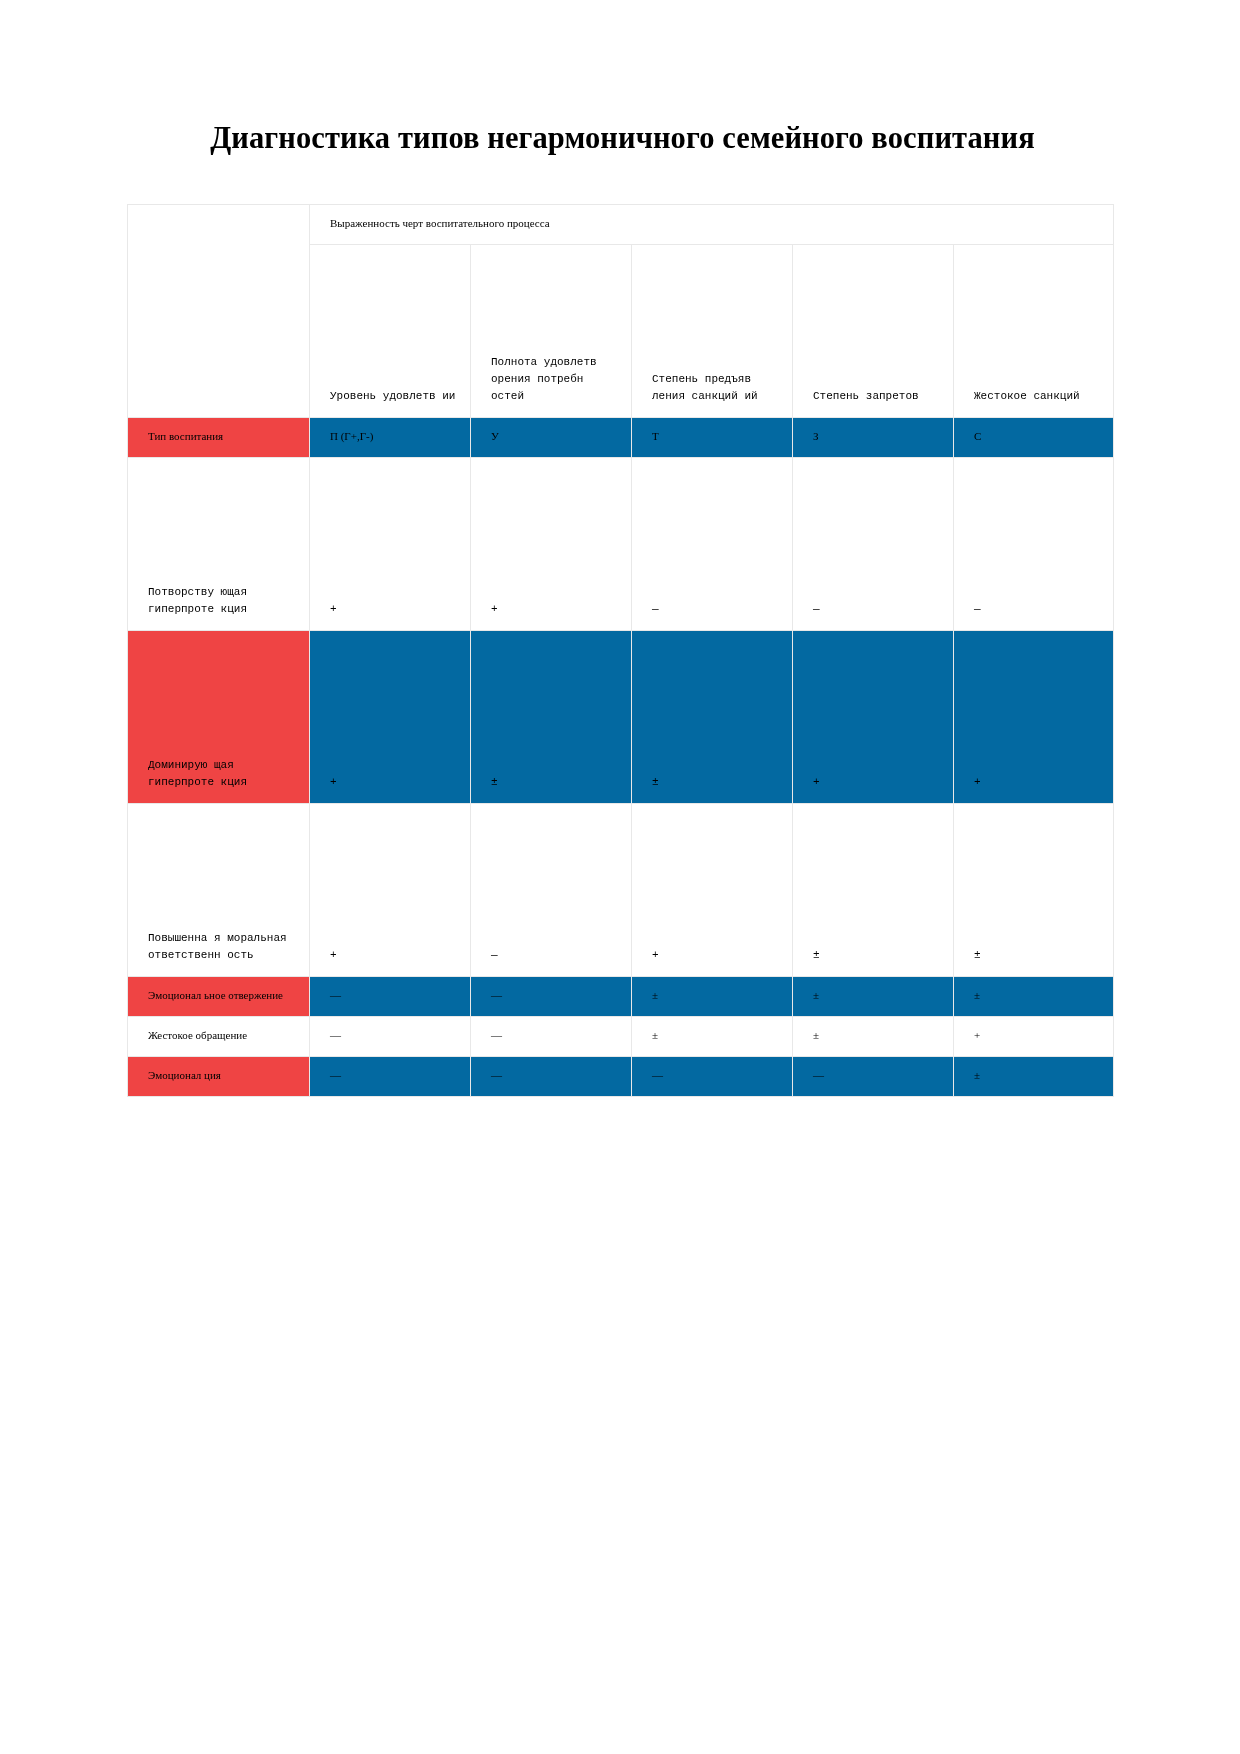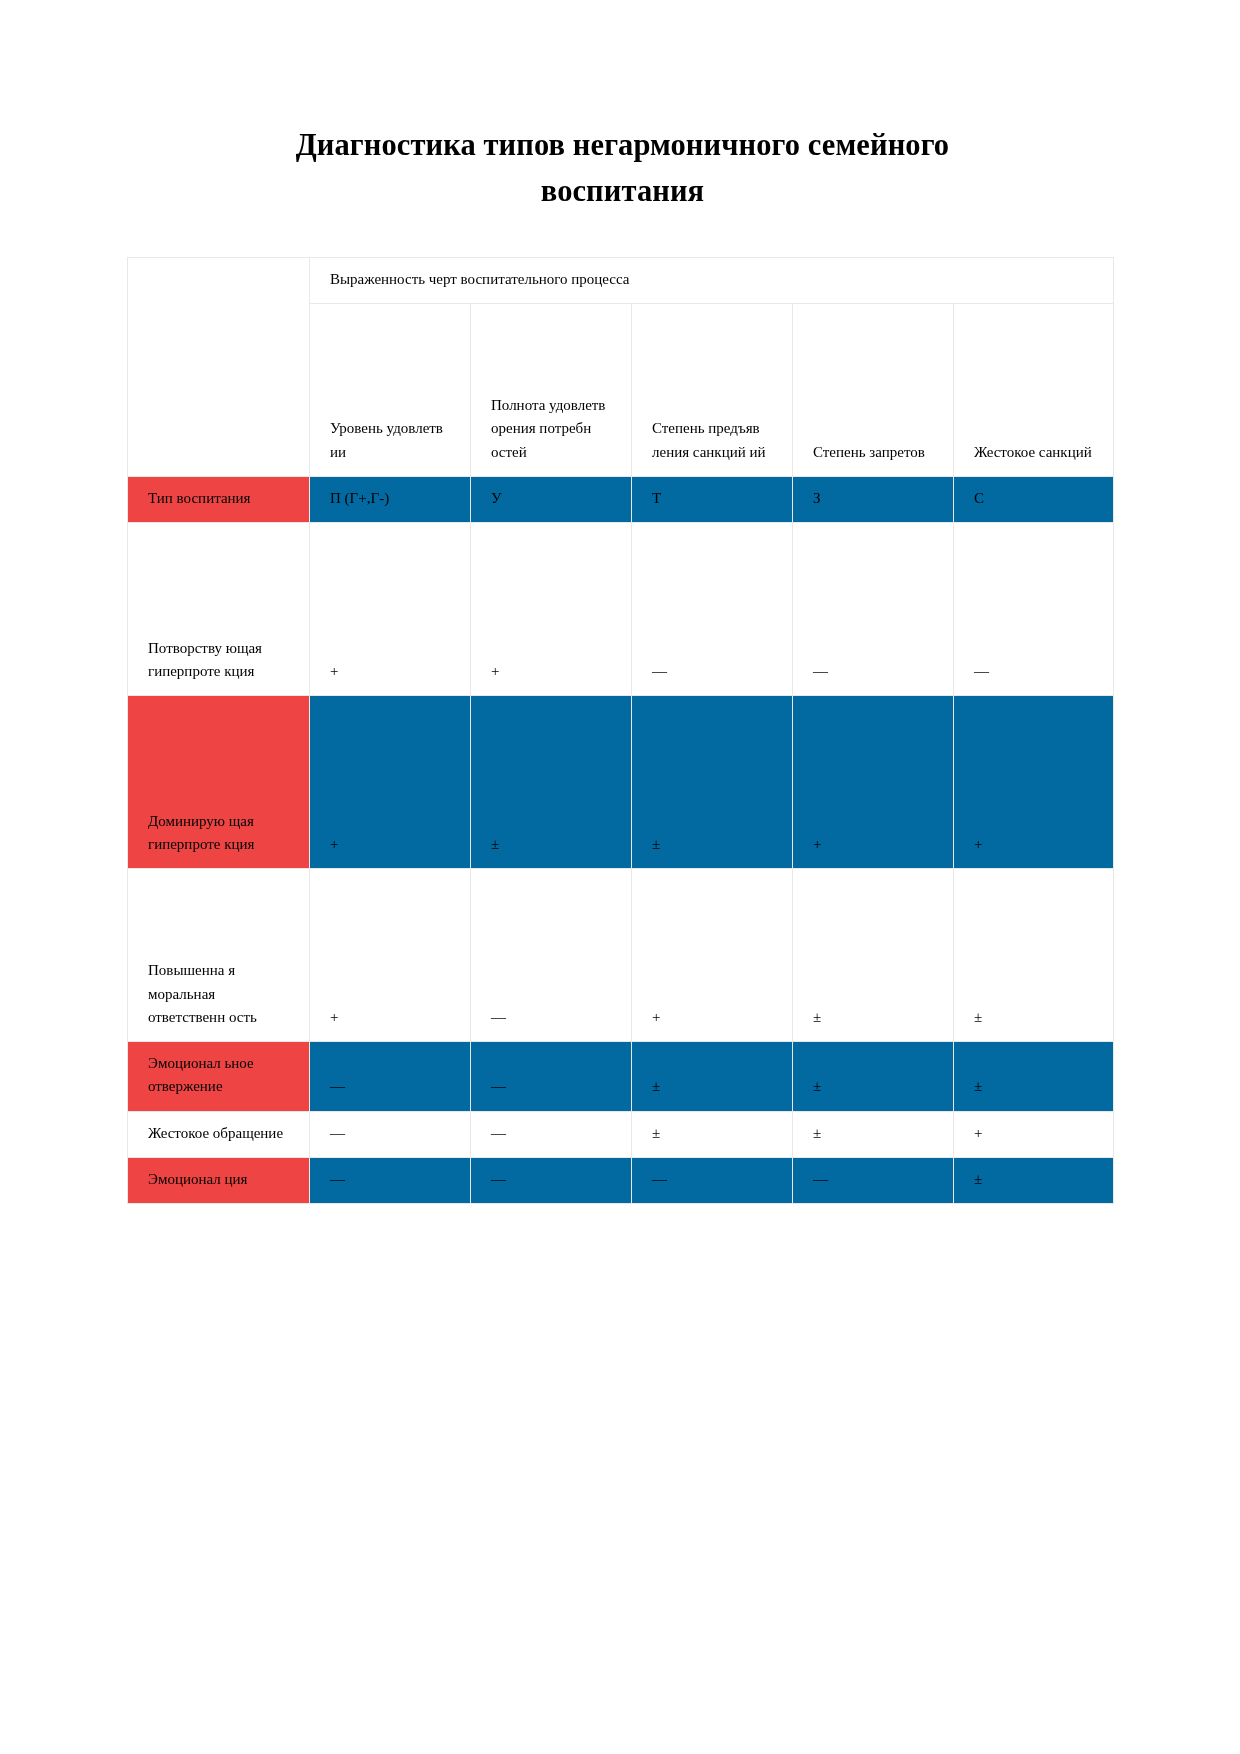--- a/index.html
+++ b/index.html
@@ -20,33 +20,33 @@
     height: 1754px;
     box-sizing: border-box;
     padding: 0;
   }
   .doc-title {
     font-family: "Liberation Serif", "DejaVu Serif", serif;
     font-weight: bold;
     font-size: 30.5px;
     line-height: 1.5;
     text-align: center;
-    margin: 11px;
+    margin: 4px;
     padding: 112px 200px 0 205px;
     letter-spacing: 0.1px;
   }
   .table-wrap {
     margin: 42px auto 0 auto;
     width: 986px;
   }
   table.matrix {
     border-collapse: collapse;
     width: 986px;
     table-layout: fixed;
-    font-size: 15px;
+    font-size: 11px;
     line-height: 1.55;
   }
   table.matrix td {
     border: 1px solid #e8e8e8;
     vertical-align: bottom;
     padding: 10px 14px 12px 20px;
     background: #ffffff;
   }
   tr.shade td {
     background: #0369a1;
@@ -78,21 +78,21 @@
   }
   td.abbr {
     padding-left: 28px;
   }
   .cw-label { width: 182px; }
   .cw-c1 { width: 161px; }
   .cw-c2 { width: 161px; }
   .cw-c3 { width: 161px; }
   .cw-c4 { width: 161px; }
   .cw-c5 { width: 160px; }
-  .h-row-tall td { height: 150px; }
+  .h-row-tall td { height: 150px; font-family: Liberation Mono, monospace; }
 </style>
 </head>
 <body>
 
 <div class="page">
 
   <h1 class="doc-title">Диагностика типов негармоничного семейного воспитания</h1>
 
   <div class="table-wrap">
     <table class="matrix">

